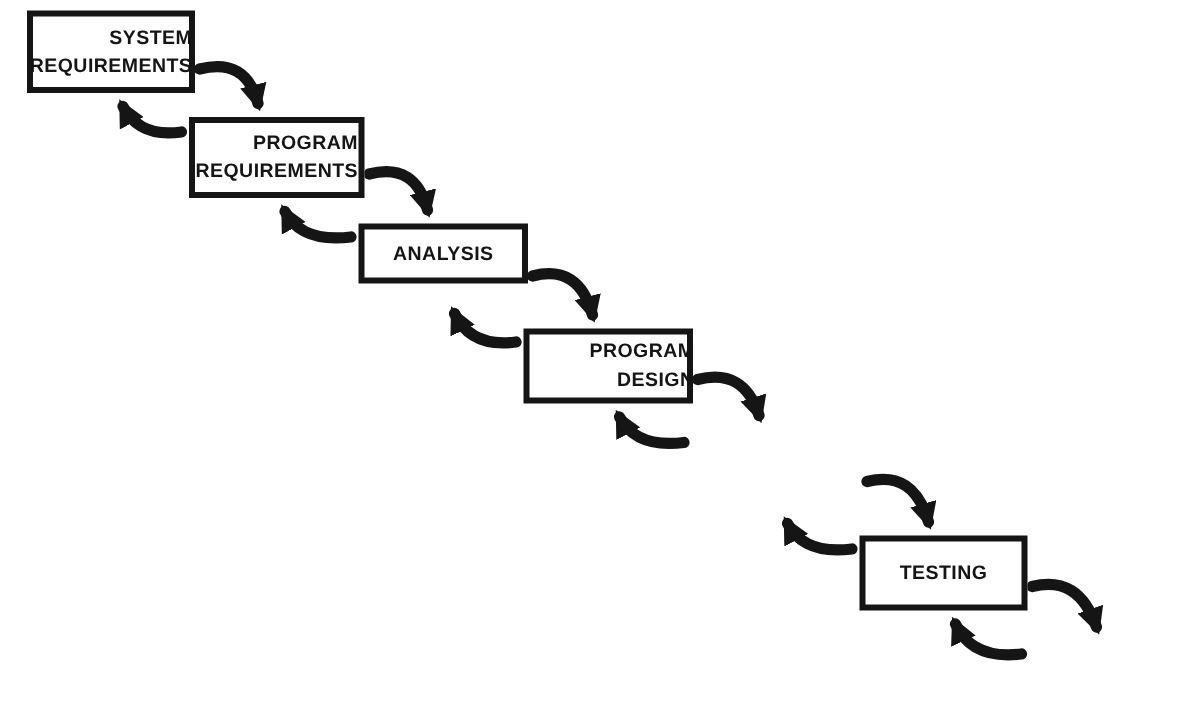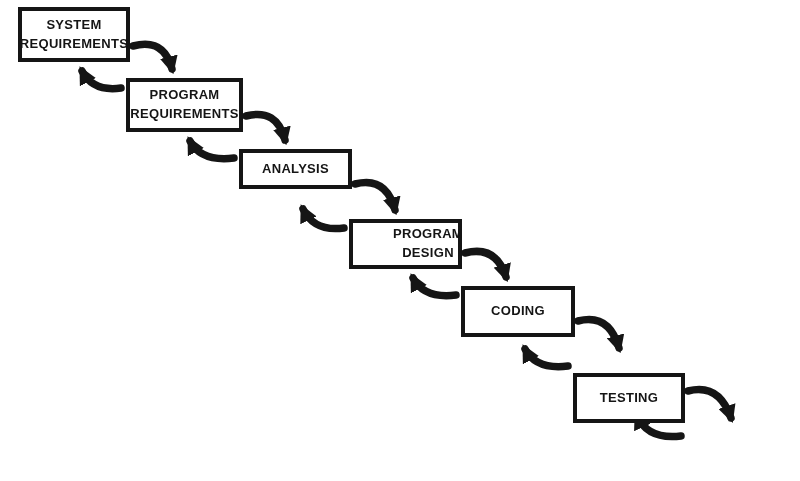--- a/index.html
+++ b/index.html
@@ -23,35 +23,35 @@
     height: 481px;
   }
   .stage-box {
     position: absolute;
     box-sizing: border-box;
     border: 4px solid #151515;
     background: #ffffff;
     display: flex;
     align-items: center;
     justify-content: center;
-    text-align: center;
+    text-align: right;
     color: #151515;
     font-weight: bold;
     font-size: 13px;
     letter-spacing: 0.3px;
     line-height: 1.45;
     padding: 2px 3px;
   }
   
   .stage-box.b0 { left: 18px;  top: 7px;   width: 112px; height: 55px; }
   .stage-box.b1 { left: 126px; top: 78px;  width: 117px; height: 54px; }
   .stage-box.b2 { left: 239px; top: 149px; width: 113px; height: 40px; }
   .stage-box.b3 { left: 349px; top: 219px; width: 113px; height: 50px; padding-left: 48px; }
   .stage-box.b4 { left: 461px; top: 286px; width: 114px; height: 51px; }
-  .stage-box.b5 { left: 573px; top: 357px; width: 112px; height: 50px; margin-top: 16px; }
+  .stage-box.b5 { left: 573px; top: 357px; width: 112px; height: 50px; }
   .stage-box.b6 { left: 686px; top: 427px; width: 111px; height: 50px; }
 </style>
 </head>
 <body>
 
 <div class="stage-canvas">
 
   <svg class="arrow-layer" width="800" height="481" viewBox="0 0 800 481" xmlns="http://www.w3.org/2000/svg">
     <defs>
       <marker id="ah" viewBox="0 0 10 10" refX="7" refY="5" markerWidth="2.4" markerHeight="2.4" orient="auto">
@@ -84,20 +84,17 @@
   </div>
   <div class="stage-box b1">
     <span>PROGRAM REQUIREMENTS</span>
   </div>
   <div class="stage-box b2">
     <span>ANALYSIS</span>
   </div>
   <div class="stage-box b3">
     <span>PROGRAM DESIGN</span>
   </div>
-  <div class="stage-box b4">
-    <span>CODING</span>
-  </div>
   <div class="stage-box b5">
     <span>TESTING</span>
   </div>
 
 </div>
 
 </body></html>

